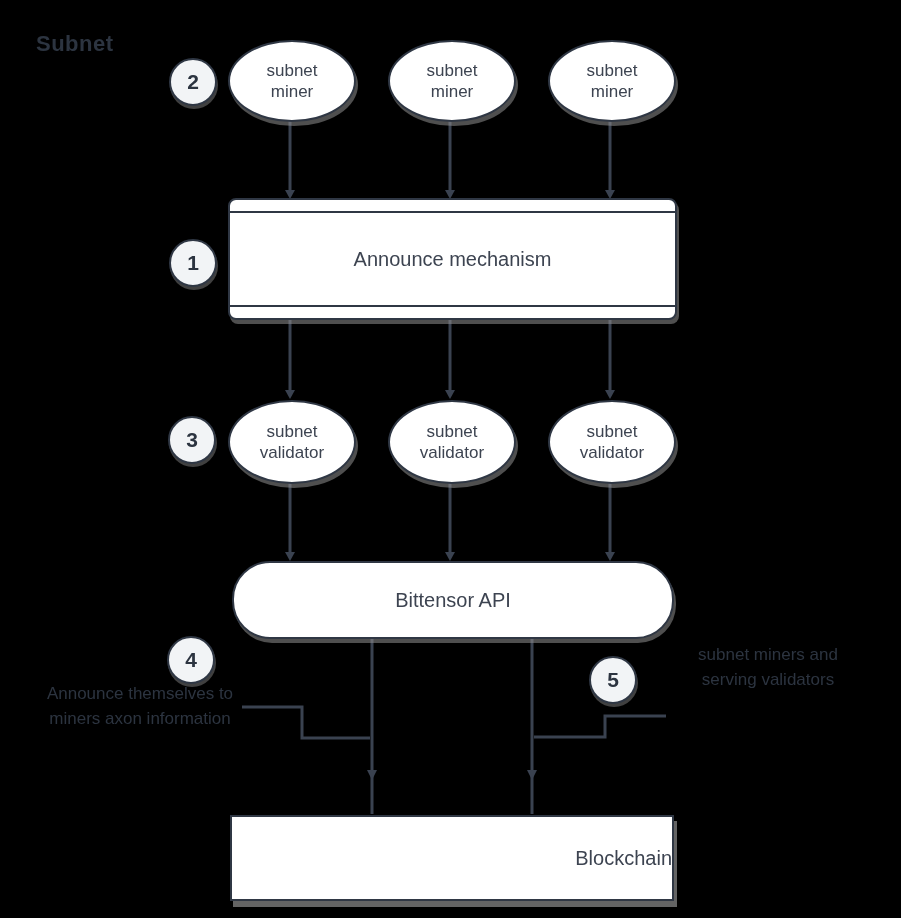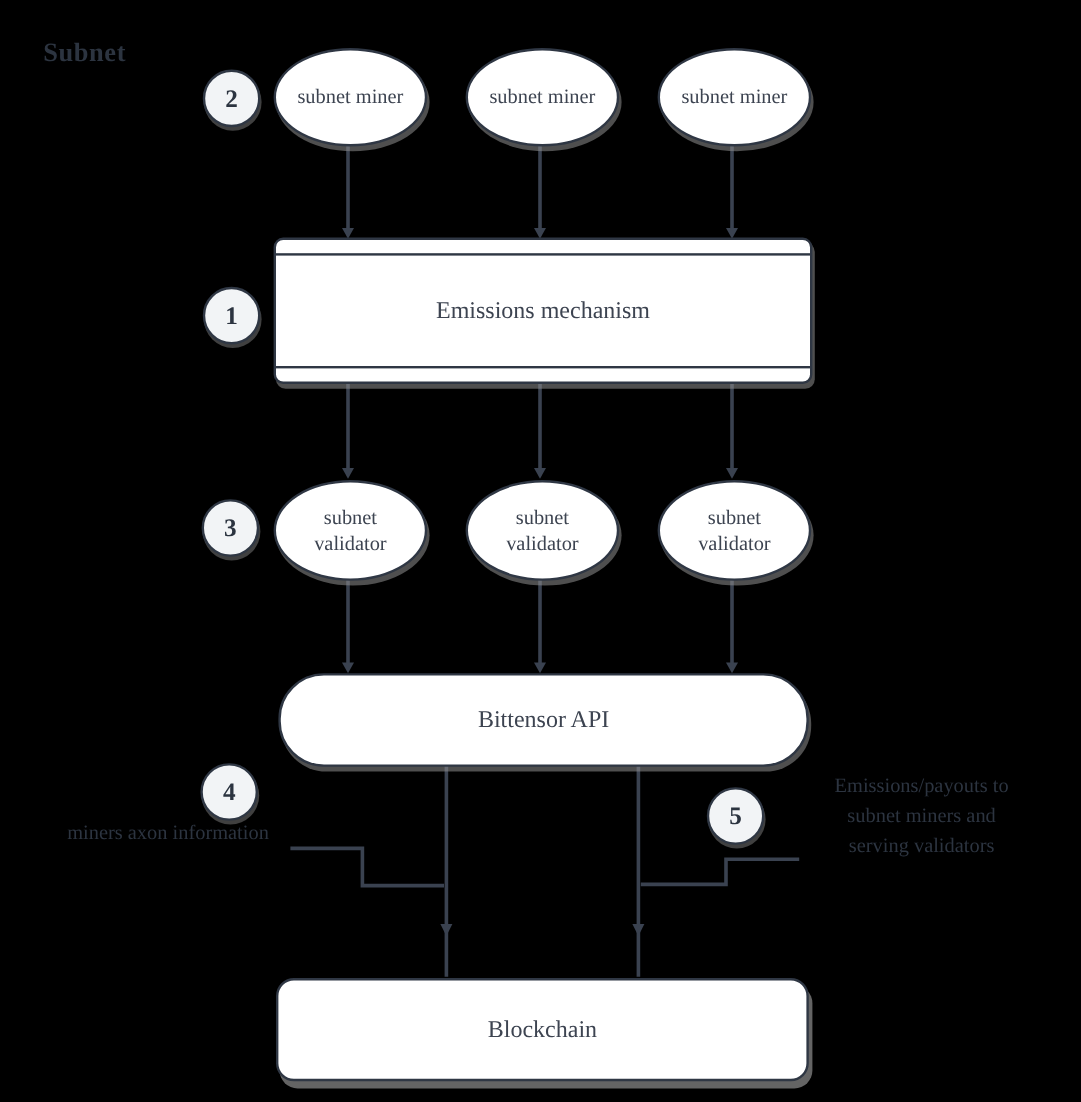--- a/index.html
+++ b/index.html
@@ -3,34 +3,34 @@
 <meta charset="utf-8">
 <style>
   :root{
     --background:#000000; --shape-fill:#ffffff; --circle-fill:#f2f4f6;
     --line:#3a4250; --border:#2f3744; --shape-text:#3d4451;
     --dark-text:#2c3440; --shadow:#8f8f8f;
   }
   html,body{margin:0;padding:0;background:var(--background);}
   .canvas{
     position:relative;width:901px;height:918px;background:var(--background);
-    font-family:Liberation Serif, serif;overflow:hidden;
+    font-family:Liberation Sans, sans-serif;overflow:hidden;
   }
   .wires{position:absolute;left:0;top:0;width:901px;height:918px;z-index:1;}
   .wires line, .wires polyline{stroke:var(--line);stroke-width:3;fill:none;}
   .wires polygon{fill:var(--line);stroke:none;}
   .node{
     position:absolute;z-index:2;background:var(--shape-fill);
     border:2px solid var(--border);color:var(--shape-text);
     display:flex;align-items:center;justify-content:center;text-align:center;
     box-shadow:2px 4px 0 rgba(143,143,143,.55);
   }
   .ellipse{border-radius:50%;font-size:17px;line-height:1.25;}
   .ellipse .lbl{width:96px;}
-  .rect{border-radius:15px;font-size:20px;}
+  .rect{border-radius:0;font-size:20px;justify-content:flex-end;}
   .process{border-radius:8px;font-size:20px;}
   .process .hline{position:absolute;left:0;right:0;height:0;border-top:2px solid var(--border);}
   .hline.top{top:11px;} .hline.bottom{bottom:11px;}
   .stadium{border-radius:38px;font-size:20px;}
   .numcircle{
     position:absolute;z-index:3;width:44px;height:44px;border-radius:50%;
     background:var(--circle-fill);border:2px solid var(--border);
     color:var(--dark-text);font-size:21px;font-weight:bold;
     display:flex;align-items:center;justify-content:center;
     box-shadow:1px 3px 0 rgba(143,143,143,.45);
@@ -106,43 +106,43 @@
   </div>
   <div class="node ellipse" style="left:388px;top:40px;width:124px;height:78px;">
     <span class="lbl">subnet miner</span>
   </div>
   <div class="node ellipse" style="left:548px;top:40px;width:124px;height:78px;">
     <span class="lbl">subnet miner</span>
   </div>
 
   <div class="node process" style="left:228px;top:198px;width:445px;height:118px;">
     <div class="hline top"></div>
-    <span>Emissions mechanism</span>
+    <span>Announce mechanism</span>
     <div class="hline bottom"></div>
   </div>
 
   <div class="node ellipse" style="left:228px;top:400px;width:124px;height:80px;">
     <span class="lbl">subnet validator</span>
   </div>
   <div class="node ellipse" style="left:388px;top:400px;width:124px;height:80px;">
     <span class="lbl">subnet validator</span>
   </div>
   <div class="node ellipse" style="left:548px;top:400px;width:124px;height:80px;">
     <span class="lbl">subnet validator</span>
   </div>
 
   <div class="node stadium" style="left:232px;top:561px;width:438px;height:74px;">
     <span>Bittensor API</span>
   </div>
 
   <div class="annotation ann-4">
+    <div>Announce themselves to</div>
     <div>miners axon information</div>
   </div>
   <div class="annotation ann-5">
-    <div>Emissions/payouts to</div>
     <div>subnet miners and</div>
     <div>serving validators</div>
   </div>
 
   <div class="node rect" style="left:230px;top:815px;width:440px;height:82px;box-shadow:3px 6px 0 rgba(143,143,143,.7);">
     <span>Blockchain</span>
   </div>
 
 </div>
 

